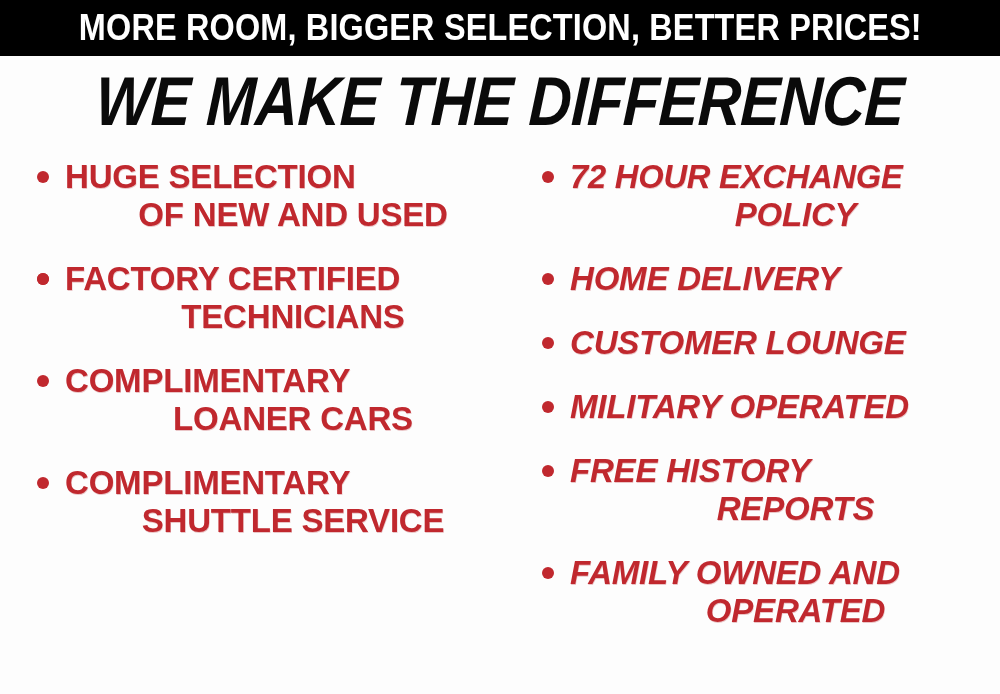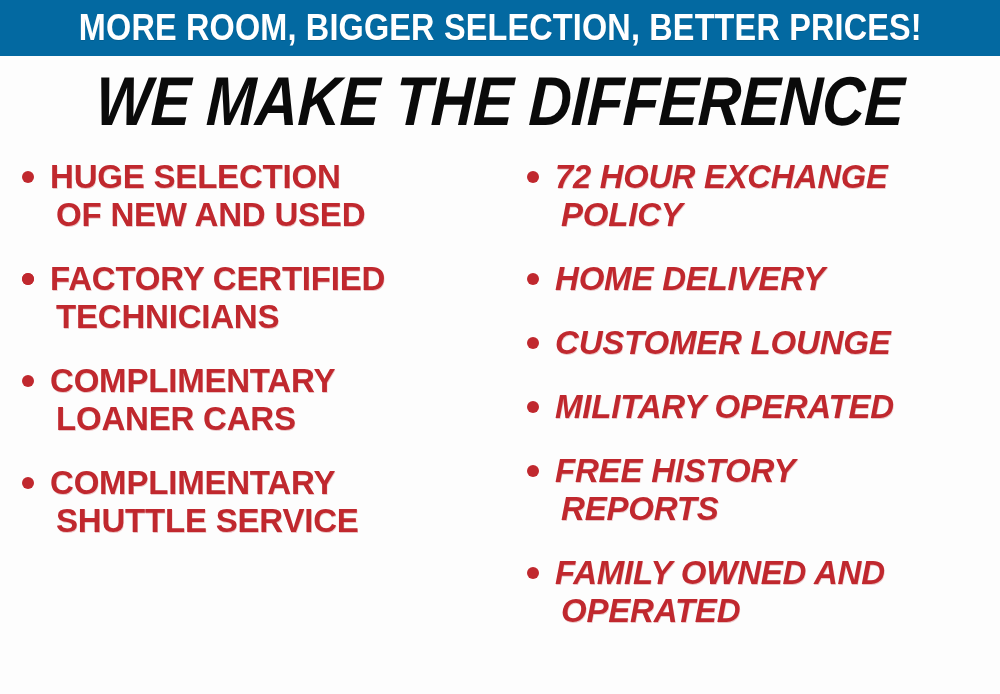--- a/index.html
+++ b/index.html
@@ -18,21 +18,21 @@
     overflow: hidden;
   }
 
   
   .banner {
     position: absolute;
     left: 0;
     top: 0;
     width: 1000px;
     height: 56px;
-    background: #0369a1;
+    background: #000000;
     display: flex;
     align-items: center;
     justify-content: center;
   }
   .banner-text {
     color: #ffffff;
     font-family: "Liberation Sans", sans-serif;
     font-weight: bold;
     font-size: 36px;
     line-height: 36px;
@@ -63,21 +63,21 @@
     line-height: 69px;
     letter-spacing: -0.5px;
     white-space: nowrap;
     transform: scaleX(0.86) skewX(-3deg);
     transform-origin: center center;
   }
 
   
   .columns {
     position: absolute;
-    left: 0;
+    left: 15px;
     top: 158px;
     width: 904px;
     height: 536px;
   }
   .col {
     position: absolute;
     top: 0;
     width: 500px;
     height: 536px;
   }
@@ -106,21 +106,21 @@
   .btext {
     color: #c0282e;
     font-family: "Liberation Sans", sans-serif;
     font-weight: bold;
     font-size: 33px;
     line-height: 38px;
     letter-spacing: -0.2px;
     text-shadow: 0.5px 0.5px 0 rgba(180,30,40,0.25);
   }
   .btext .ln { display: block; white-space: nowrap; }
-  .btext .ln + .ln { padding-left: 6px; }
+  .btext .ln + .ln { padding-left: 6px; text-align: center; }
   .wide-line { transform: scaleX(0.99); transform-origin: left center; }
 </style>
 </head>
 <body>
 
 <div class="ad">
 
   <div class="banner">
     <div class="banner-text">MORE ROOM, BIGGER SELECTION, BETTER PRICES!</div>
   </div>

